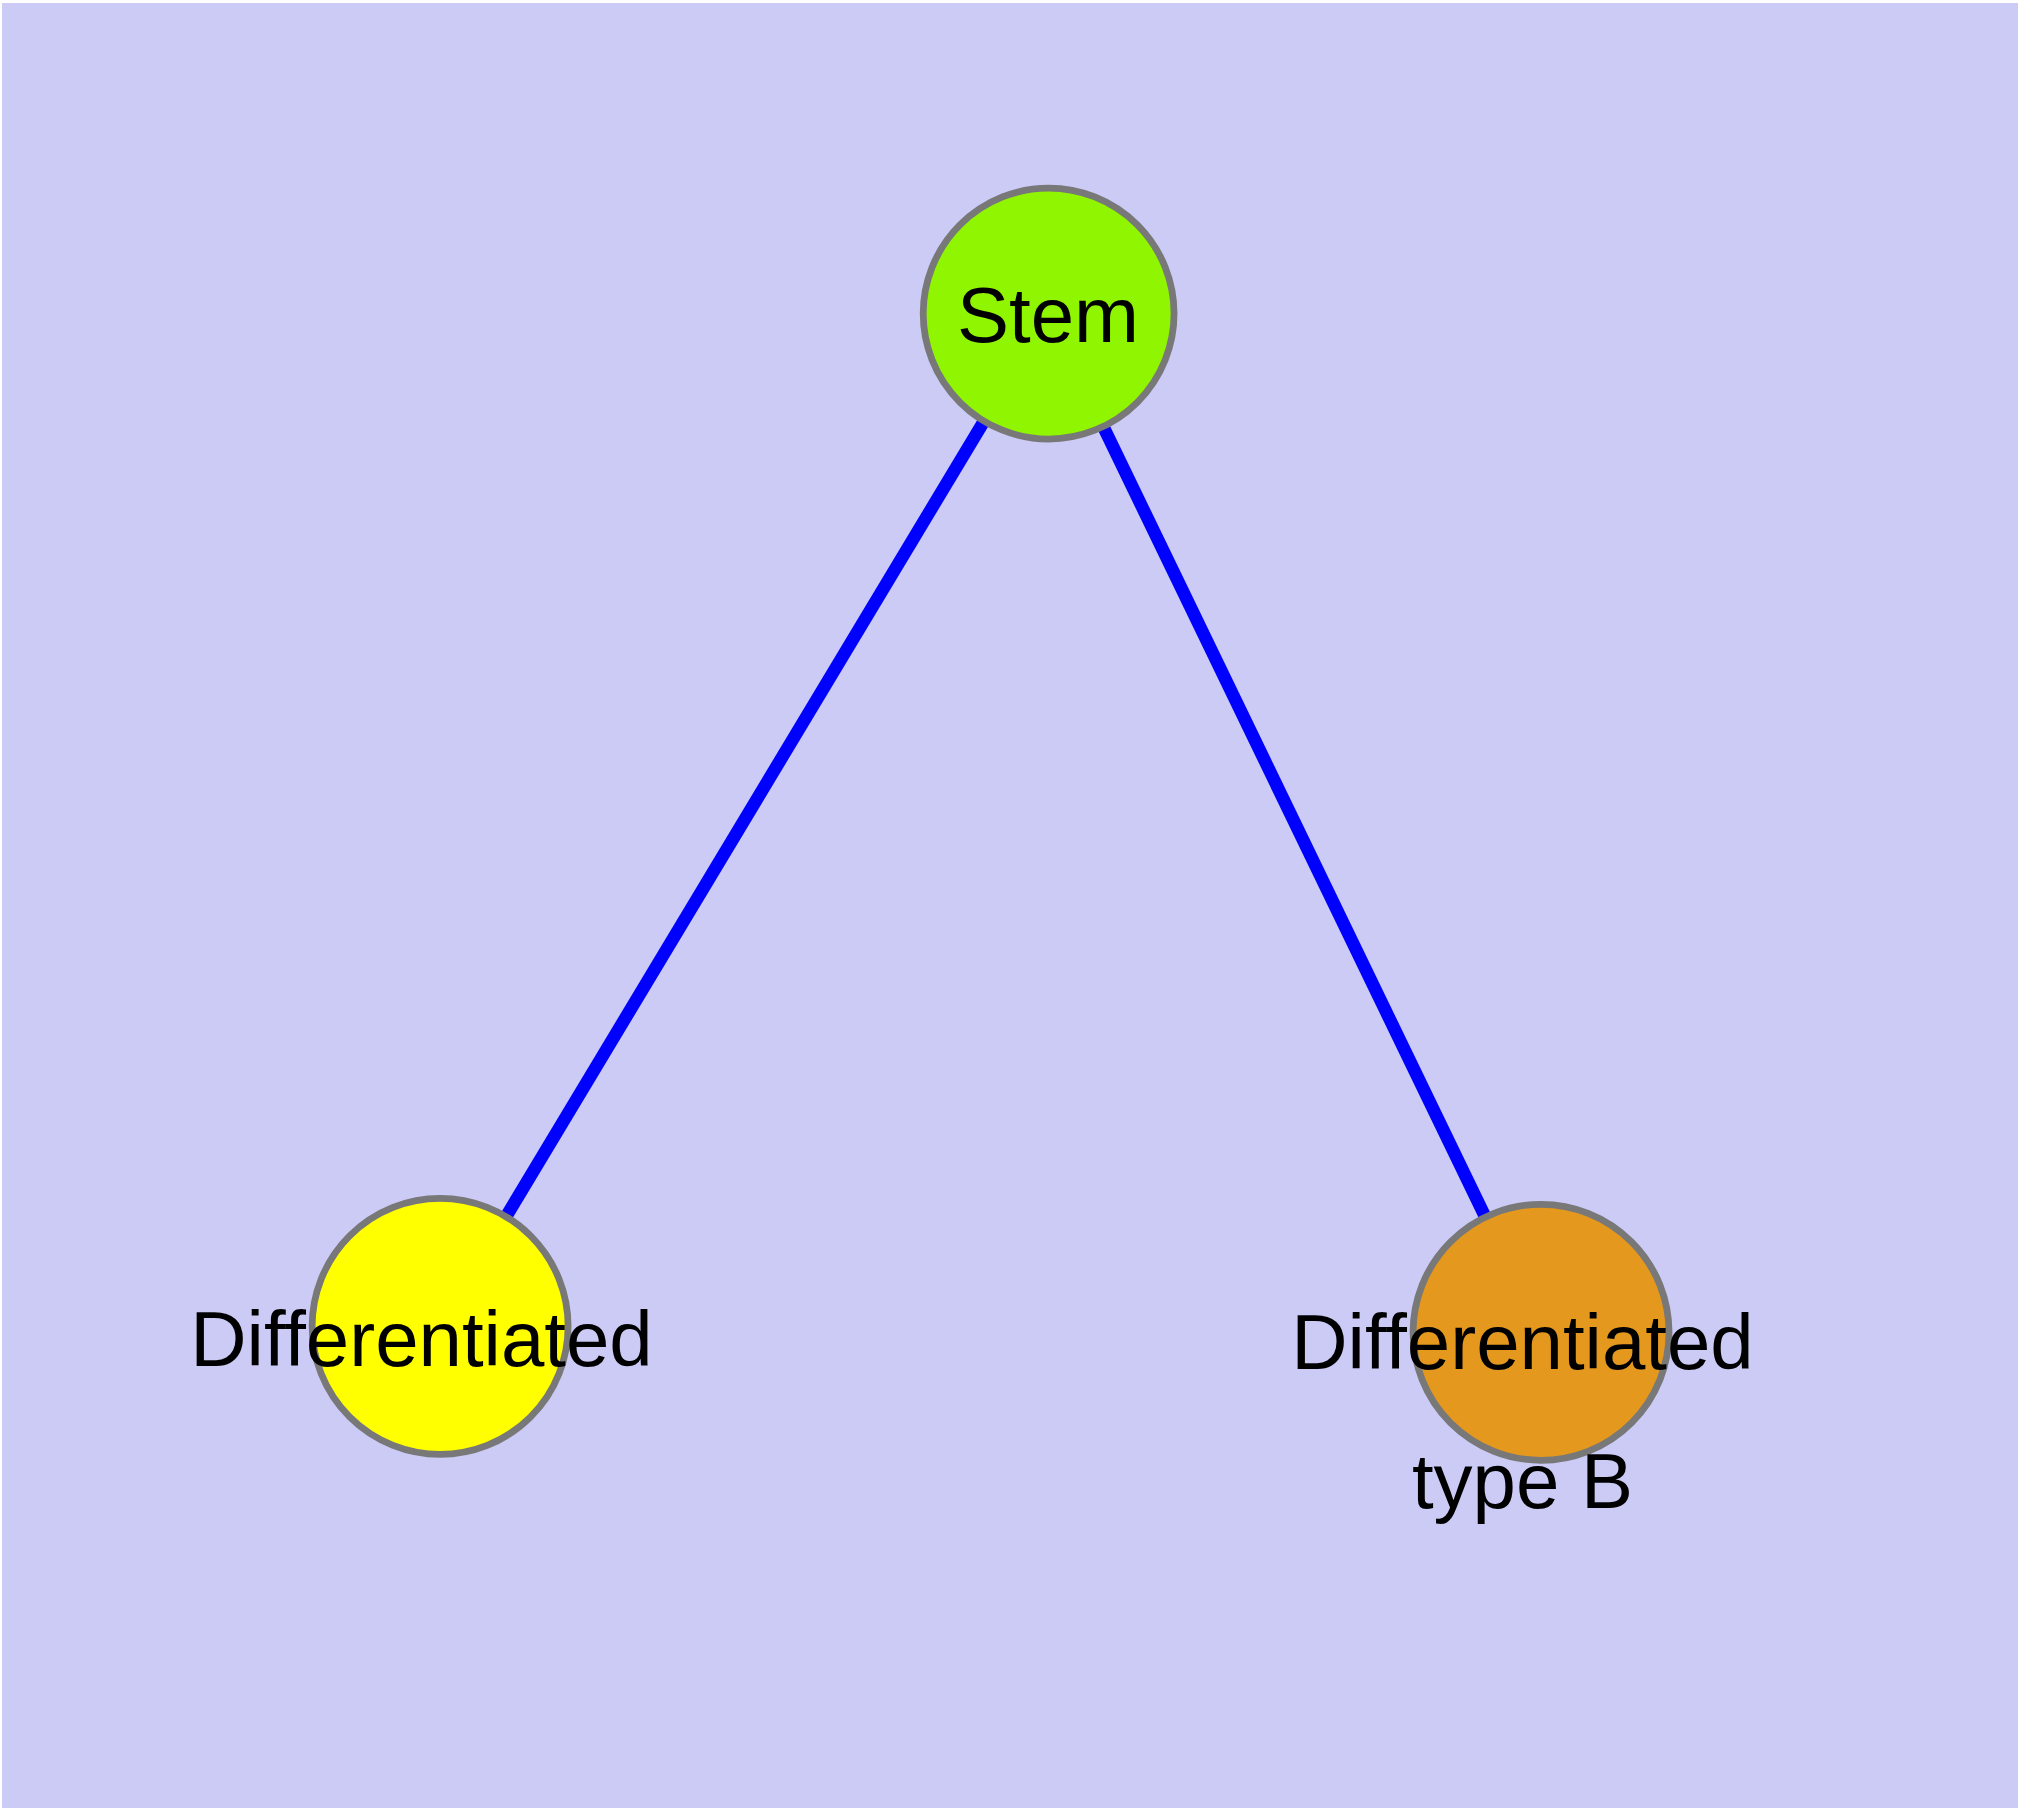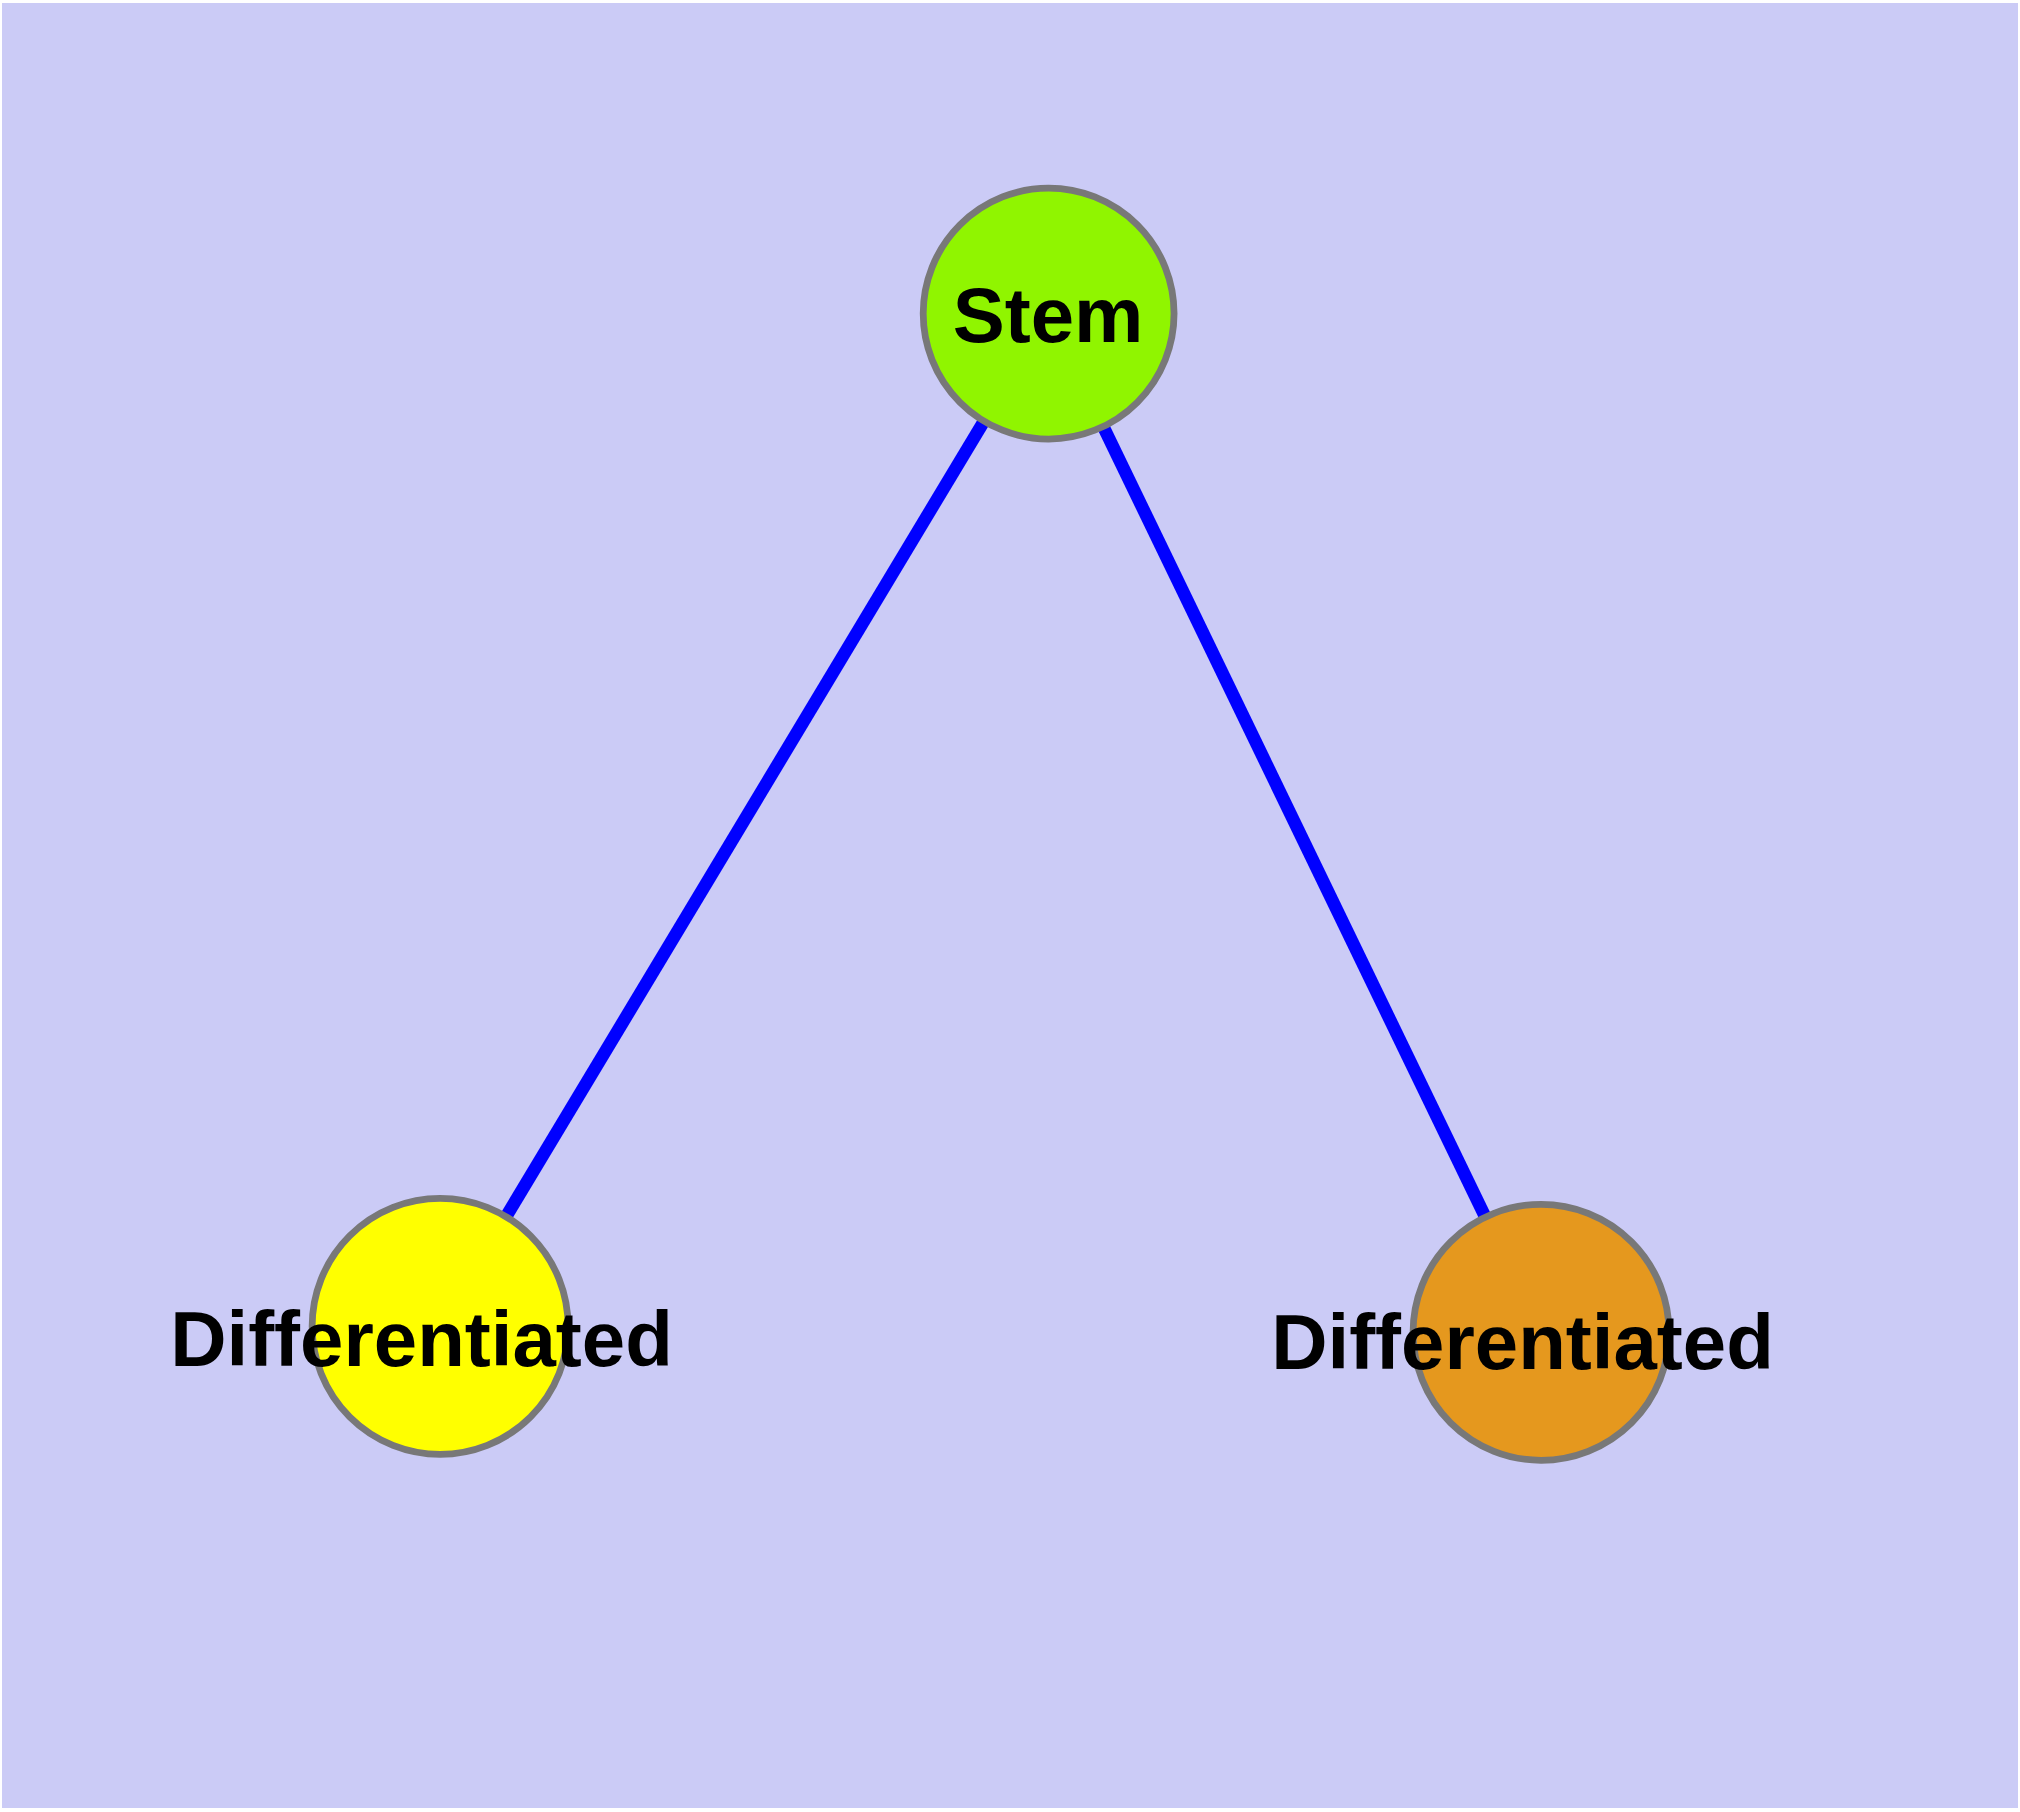--- a/index.html
+++ b/index.html
@@ -30,21 +30,21 @@
     stroke-width: 15;
     fill: none;
   }
   .node-circle {
     stroke-width: 8;
   }
   .node-label {
     position: absolute;
     text-align: center;
     color: #000000;
-    font-weight: bold;
+    font-weight: normal;
     font-size: 78px;
     line-height: 95px;
     white-space: nowrap;
     pointer-events: none;
   }
   .node-label span { display: block; margin-top: 44px; }
   #label-stem  { left: 709px;  top: 268px;  width: 678px; }
   #label-diffa { left: 40px;   top: 1248px; width: 763px; }
   #label-diffb { left: 1141px; top: 1251px; width: 763px; }
 </style>
@@ -64,14 +64,15 @@
 </svg>
 
 <div class="node-label" id="label-stem">Stem</div>
 
 <div class="node-label" id="label-diffa">
   <span>Differentiated</span>
 </div>
 
 <div class="node-label" id="label-diffb">
   <span>Differentiated</span>
+  <span>type B</span>
 </div>
 
 
 </body></html>

